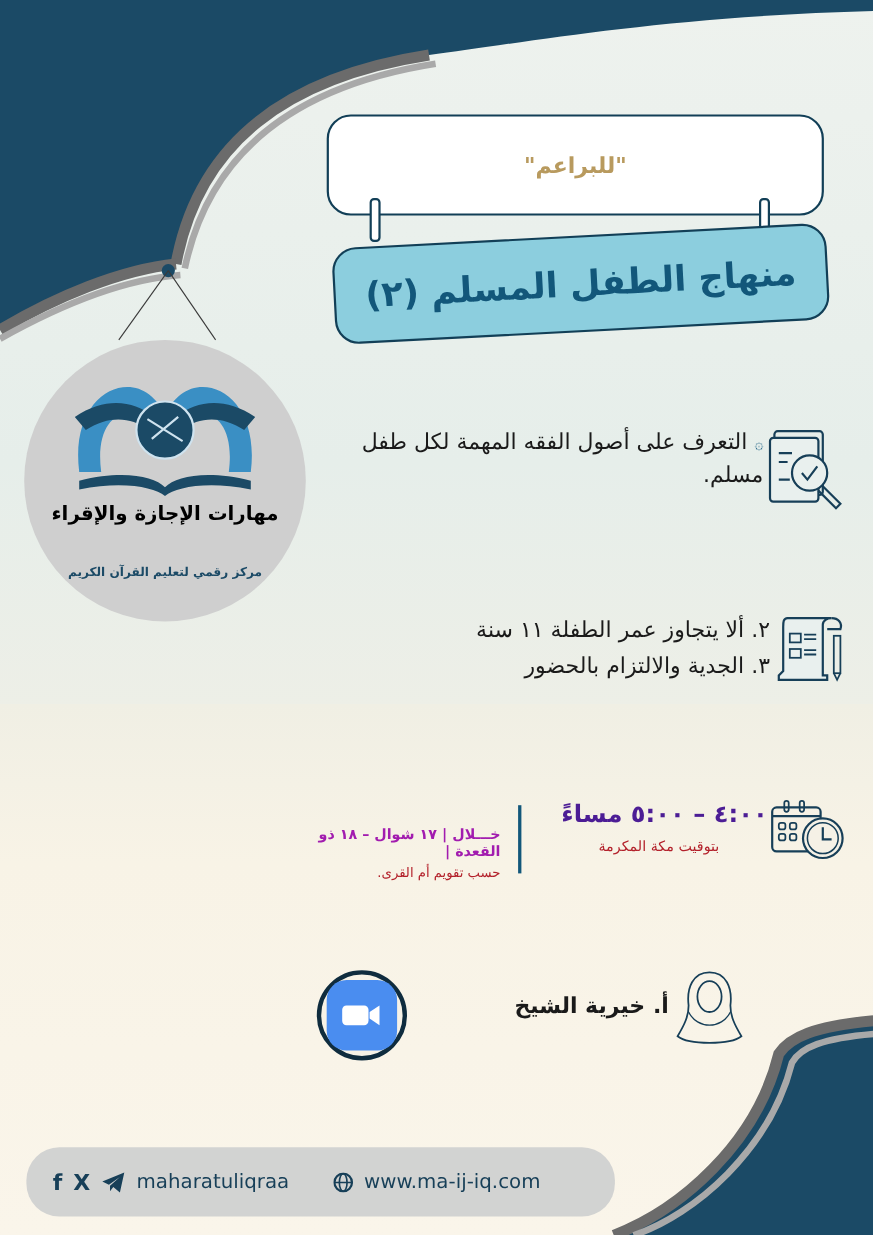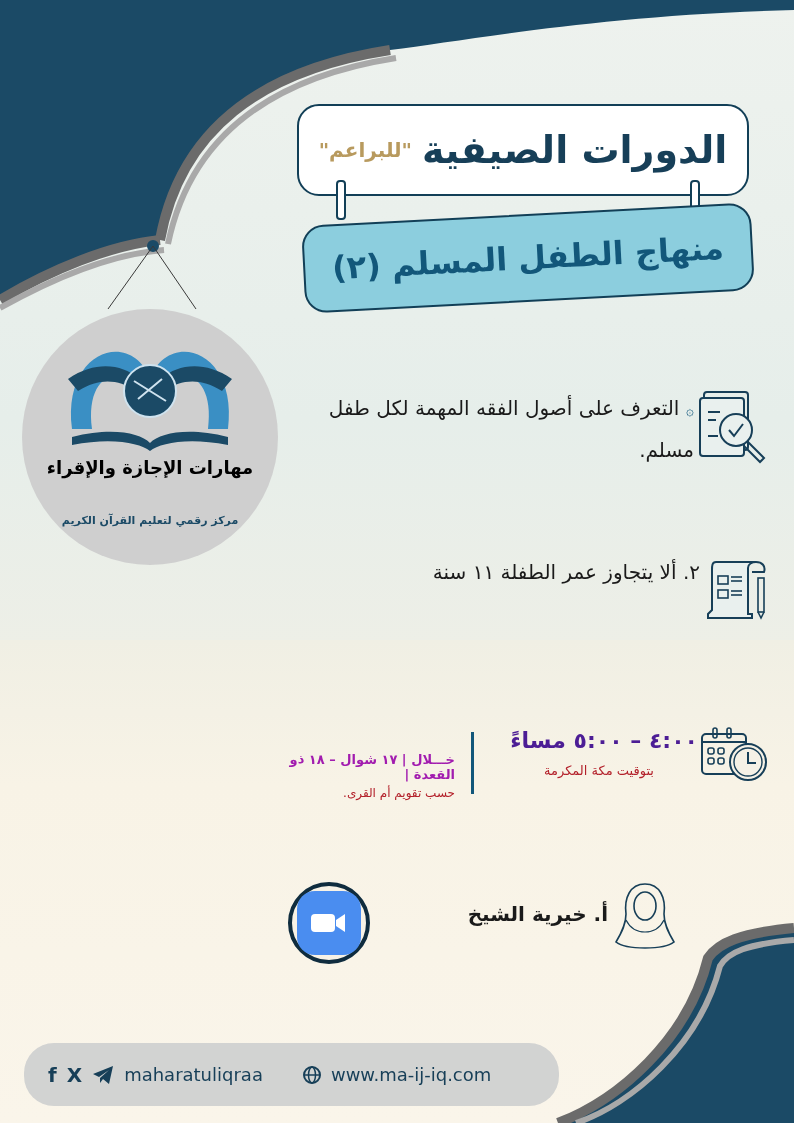--- a/index.html
+++ b/index.html
@@ -9,21 +9,21 @@
   svg.frame{position:absolute;left:0;top:0;}
   .title-box{position:absolute;left:297px;top:104px;width:452px;height:92px;background:#ffffff;border:2px solid #123f57;border-radius:22px;box-sizing:border-box;direction:rtl;display:flex;align-items:center;justify-content:center;gap:10px;}
   .title-main{font-family:"DejaVu Sans",sans-serif;font-weight:bold;font-size:38px;color:#173f58;letter-spacing:1px;}
   .title-sub{font-family:"DejaVu Sans",sans-serif;font-weight:bold;font-size:20px;color:#b89a5e;}
   .sub-box{position:absolute;left:303px;top:214px;width:450px;height:88px;background:#8ccede;border:2px solid #123f57;border-radius:22px;box-sizing:border-box;transform:rotate(-3deg);direction:rtl;display:flex;align-items:center;justify-content:center;}
   .sub-title{font-weight:bold;font-size:32px;color:#12577a;}
   .ring{position:absolute;width:6px;height:36px;border:2px solid #123f57;border-radius:4px;background:#fff;}
   .logo-circle{position:absolute;left:22px;top:309px;width:256px;height:256px;border-radius:50%;background:#cfcfcf;}
   .logo-text{position:absolute;left:0;width:256px;text-align:center;direction:rtl;}
   .obj-row{position:absolute;right:24px;top:388px;width:480px;direction:rtl;display:flex;gap:10px;}
-  .obj-text{font-size:20px;color:#1a1a1a;line-height:40px;width:400px;}
+  .obj-text{font-size:20px;color:#1a1a1a;line-height:27px;width:400px;}
   .bullet{color:#2a6a8a;font-size:14px;}
   .req-list{position:absolute;left:380px;top:556px;width:320px;direction:rtl;font-size:20px;color:#1a1a1a;line-height:33px;}
   .time-block{position:absolute;left:500px;top:728px;width:198px;direction:rtl;text-align:right;}
   .time-main{font-weight:bold;font-size:22px;color:#4c1d95;}
   .time-note{font-size:13px;color:#b3202a;margin-top:10px;text-align:center;}
   .divider{position:absolute;left:471px;top:732px;width:3px;height:62px;background:#12577a;}
   .day-block{position:absolute;left:245px;top:730px;width:210px;direction:rtl;text-align:right;}
   .day-main{font-weight:bold;font-size:19px;color:#1a1a1a;}
   .day-range{font-size:13px;color:#a21caf;margin-top:22px;font-weight:bold;}
   .day-note{font-size:12px;color:#b3202a;margin-top:4px;}
@@ -51,21 +51,20 @@
   <circle cx="153" cy="246" r="6" fill="#1b4a66"></circle>
   <line x1="153" y1="246" x2="108" y2="309" stroke="#3a3a3a" stroke-width="1"></line>
   <line x1="153" y1="246" x2="196" y2="309" stroke="#3a3a3a" stroke-width="1"></line>
 
   <path d="M794,930 C740,935 720,945 710,960 C690,1040 620,1100 560,1123 L794,1123 Z" fill="#1b4a66"></path>
   <path d="M794,928 C740,933 718,943 708,958 C688,1040 618,1100 558,1123" fill="none" stroke="#6b6b6b" stroke-width="10"></path>
   <path d="M794,940 C748,944 728,952 720,966 C700,1045 632,1104 576,1123" fill="none" stroke="#a9a9a9" stroke-width="6"></path>
 </svg>
 
 <div class="title-box">
-  <span class="title-main">الدورات الصيفية</span>
   <span class="title-sub">"للبراعم"</span>
 </div>
 <div class="ring" style="left:336px;top:180px;"></div>
 <div class="ring" style="left:690px;top:180px;"></div>
 
 <div class="sub-box">
   <span class="sub-title">منهاج الطفل المسلم (٢)</span>
 </div>
 
 <div class="logo-circle">
@@ -101,20 +100,21 @@
   <rect x="14" y="30" width="10" height="8" fill="none" stroke="#173f58" stroke-width="1.6"></rect>
   <line x1="27" y1="17" x2="38" y2="17" stroke="#173f58" stroke-width="1.6"></line>
   <line x1="27" y1="21" x2="38" y2="21" stroke="#173f58" stroke-width="1.6"></line>
   <line x1="27" y1="31" x2="38" y2="31" stroke="#173f58" stroke-width="1.6"></line>
   <line x1="27" y1="35" x2="38" y2="35" stroke="#173f58" stroke-width="1.6"></line>
   <rect x="54" y="18" width="6" height="34" fill="none" stroke="#173f58" stroke-width="1.6"></rect>
   <path d="M54,52 L57,58 L60,52" fill="none" stroke="#173f58" stroke-width="1.6"></path>
 </svg>
 <div class="req-list">
   <div>٢. ألا يتجاوز عمر الطفلة ١١ سنة</div>
+  <div>٣. الجدية والالتزام بالحضور</div>
 </div>
 
 <svg class="icon" style="left:700px;top:726px" width="70" height="56">
   <rect x="2" y="8" width="44" height="40" rx="4" fill="none" stroke="#173f58" stroke-width="2"></rect>
   <line x1="2" y1="16" x2="46" y2="16" stroke="#173f58" stroke-width="2"></line>
   <rect x="13" y="2" width="4" height="10" rx="2" fill="none" stroke="#173f58" stroke-width="1.6"></rect>
   <rect x="27" y="2" width="4" height="10" rx="2" fill="none" stroke="#173f58" stroke-width="1.6"></rect>
   <rect x="8" y="22" width="6" height="6" rx="2" fill="none" stroke="#173f58" stroke-width="1.6"></rect>
   <rect x="18" y="22" width="6" height="6" rx="2" fill="none" stroke="#173f58" stroke-width="1.6"></rect>
   <rect x="8" y="32" width="6" height="6" rx="2" fill="none" stroke="#173f58" stroke-width="1.6"></rect>

